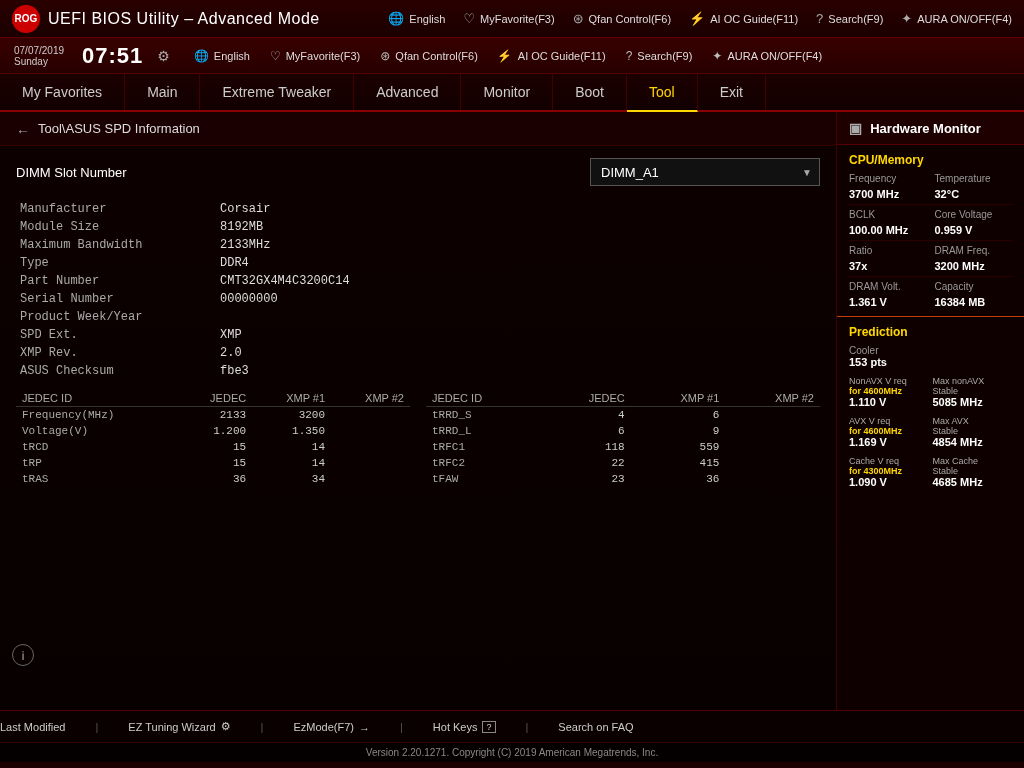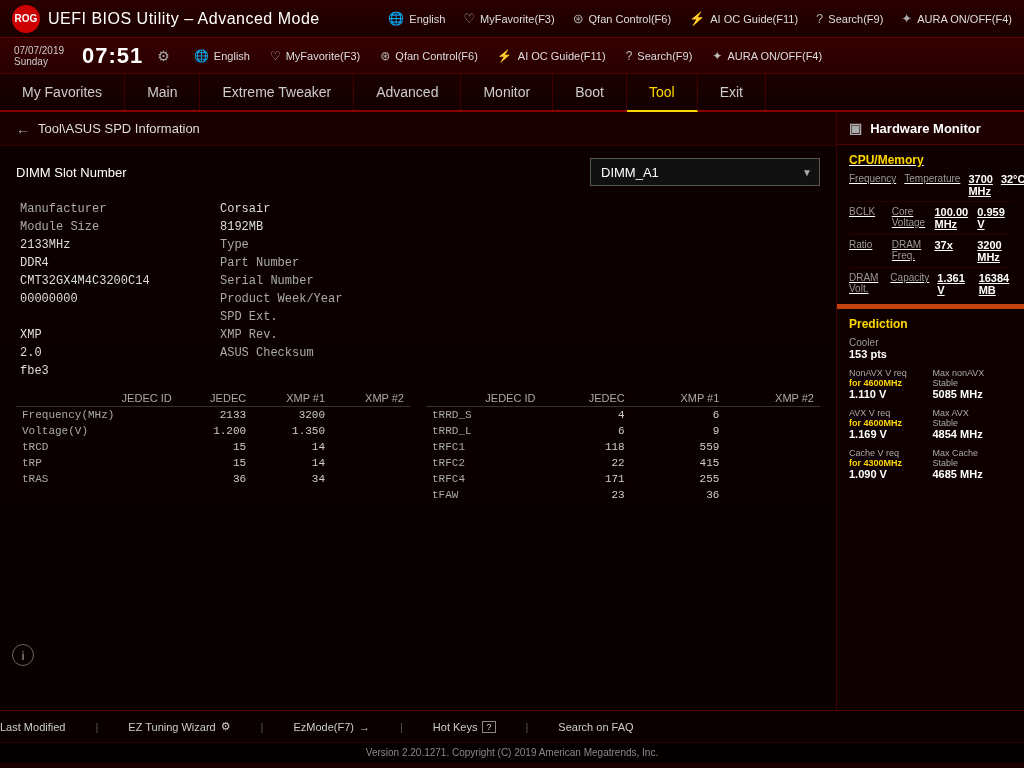--- a/index.html
+++ b/index.html
@@ -237,21 +237,21 @@
       border-collapse: collapse;
       font-size: 11px;
     }
     .timing-table table th {
       color: #aaa;
       font-weight: normal;
       padding: 2px 6px;
       text-align: right;
       border-bottom: 1px solid #333;
     }
-    .timing-table table th:first-child { text-align: right; }
+    .timing-table table th:first-child { text-align: left; }
     .timing-table table td {
       color: #ccc;
       padding: 2px 6px;
       text-align: right;
       font-family: 'Courier New', monospace;
       font-size: 11px;
     }
     .timing-table table td:first-child { text-align: left; color: #aaa; }
 
     
@@ -270,33 +270,32 @@
       color: #fff;
       border-bottom: 1px solid #500;
       display: flex;
       align-items: center;
       gap: 8px;
     }
     #sidebar-header .monitor-icon { color: #aaa; font-size: 14px; }
 
     .hw-section {
       padding: 8px 12px;
-      border-bottom: 5px solid #c2410c;
-      text-decoration: underline;
+      border-bottom: 1px solid #c2410c;
     }
     .hw-section-title {
       font-size: 12px;
       font-weight: bold;
       color: #ffd700;
       margin-bottom: 6px;
     }
     .hw-grid {
       display: grid;
-      grid-template-columns: 1fr 1fr 1fr 1fr;
-      gap: 12px 8px;
+      grid-template-columns: 1fr 1fr;
+      gap: 4px 8px;
     }
     .hw-label {
       font-size: 10px;
       color: #999;
     }
     .hw-value {
       font-size: 11px;
       color: #fff;
       font-weight: bold;
     }
@@ -499,20 +498,21 @@
             <option>DIMM_B2</option>
           </select>
         </div>
       </div>
 
       <div class="info-grid" id="info-grid-container">
       <div class="info-label">Manufacturer</div>
           <div class="info-value">Corsair</div>
           <div class="info-label">Module Size</div>
           <div class="info-value">8192MB</div>
+          <div class="info-label">Maximum Bandwidth</div>
           <div class="info-value">2133MHz</div>
           <div class="info-label">Type</div>
           <div class="info-value">DDR4</div>
           <div class="info-label">Part Number</div>
           <div class="info-value">CMT32GX4M4C3200C14</div>
           <div class="info-label">Serial Number</div>
           <div class="info-value">00000000</div>
           <div class="info-label">Product Week/Year</div>
           <div class="info-value"></div>
           <div class="info-label">SPD Ext.</div>
@@ -594,26 +594,20 @@
                 <tr>
                   <td>tRFC1</td>
                   <td>118</td>
                   <td>559</td>
                   <td></td>
                 </tr>
                 <tr>
                   <td>tRFC2</td>
                   <td>22</td>
                   <td>415</td>
-                  <td></td>
-                </tr>
-                <tr>
-                  <td>tRFC4</td>
-                  <td>171</td>
-                  <td>255</td>
                   <td></td>
                 </tr>
                 <tr>
                   <td>tFAW</td>
                   <td>23</td>
                   <td>36</td>
                   <td></td>
                 </tr>
               </tbody>
           </table>

